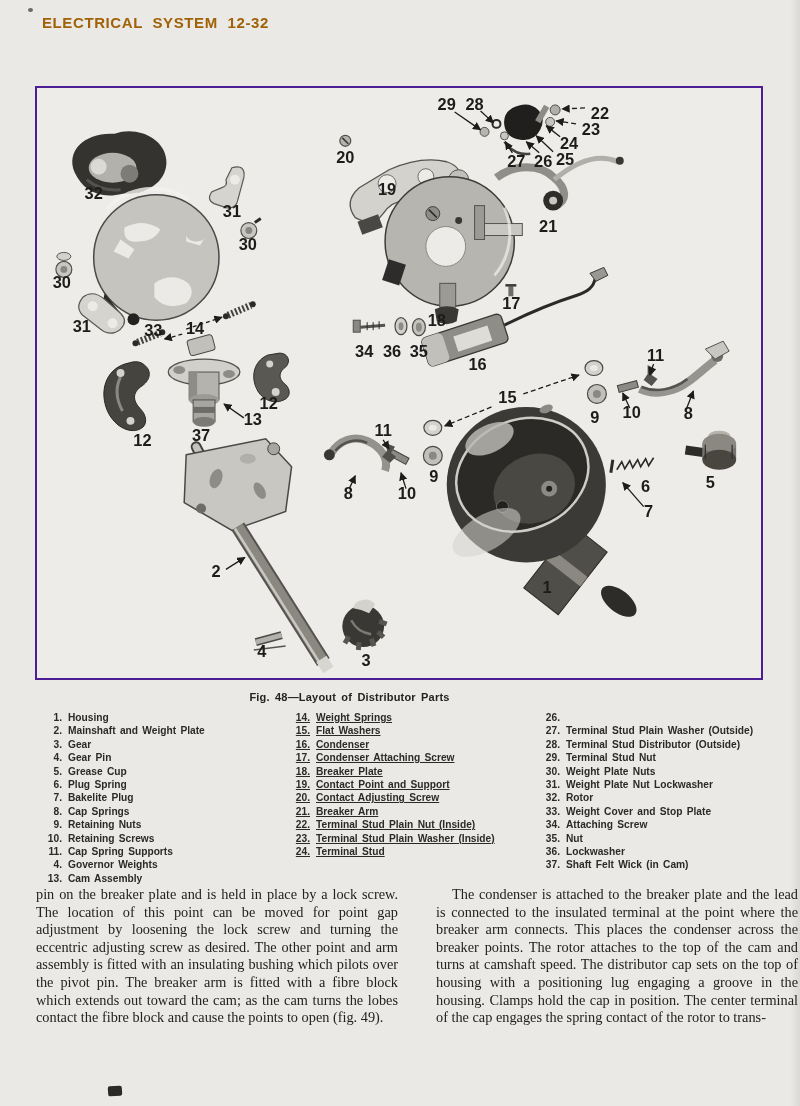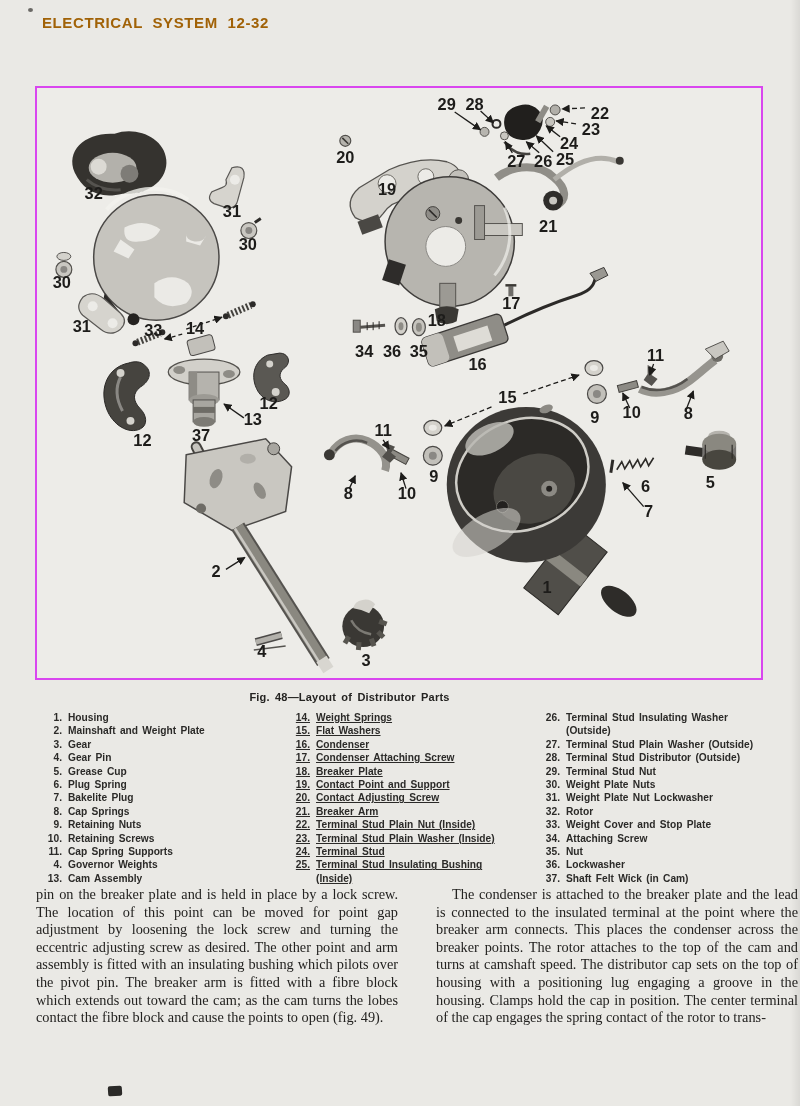--- a/index.html
+++ b/index.html
@@ -6,21 +6,21 @@
   * { margin:0; padding:0; box-sizing:border-box; }
   html,body { width:800px; height:1106px; }
   body { background:var(--paper); position:relative; overflow:hidden;
          font-family:"Liberation Sans", sans-serif; color:var(--ink); }
   .page { position:absolute; inset:0; }
 
   .hdr { position:absolute; left:42px; top:14px; font:700 15px "Liberation Sans",sans-serif;
          letter-spacing:.6px; word-spacing:5px; color:#a16207; }
 
   .figbox { position:absolute; left:35px; top:86px; width:728px; height:594px;
-            border:2px solid #d946ef; background:#edece8; }
+            border:2px solid #4c1d95; background:#edece8; }
   .figbox svg { width:100%; height:100%; display:block; }
   .callout { font:700 16.5px "Liberation Sans",sans-serif; fill:#1d1c1a; text-anchor:middle; }
 
   .caption { position:absolute; left:0; top:691px; width:699px; text-align:center;
              font:700 11px "Liberation Sans",sans-serif; letter-spacing:.2px; word-spacing:2px; color:#242321; }
 
   .plist { position:absolute; top:711px; font:600 10.2px "Liberation Sans",sans-serif;
            color:#2b2a28; word-spacing:1.5px; }
   .col1 { left:40px;  width:244px; }
   .col2 { left:288px; width:250px;text-decoration:underline; }
@@ -465,31 +465,24 @@
         <span class="pl-txt">Terminal Stud Plain Nut (Inside)</span>
       </div>
       <div class="pl-row">
         <span class="pl-num">23.</span>
         <span class="pl-txt">Terminal Stud Plain Washer (Inside)</span>
       </div>
       <div class="pl-row">
         <span class="pl-num">24.</span>
         <span class="pl-txt">Terminal Stud</span>
       </div>
-      <div class="pl-row">
-        <span class="pl-num">25.</span>
-        <span class="pl-txt">Terminal Stud Insulating Bushing
-(Inside)</span>
-      </div>
     </div>
   <div class="plist col3">
       <div class="pl-row">
         <span class="pl-num">26.</span>
-        <span class="pl-txt">Terminal Stud Insulating Washer
-(Outside)</span>
       </div>
       <div class="pl-row">
         <span class="pl-num">27.</span>
         <span class="pl-txt">Terminal Stud Plain Washer (Outside)</span>
       </div>
       <div class="pl-row">
         <span class="pl-num">28.</span>
         <span class="pl-txt">Terminal Stud Distributor (Outside)</span>
       </div>
       <div class="pl-row">

